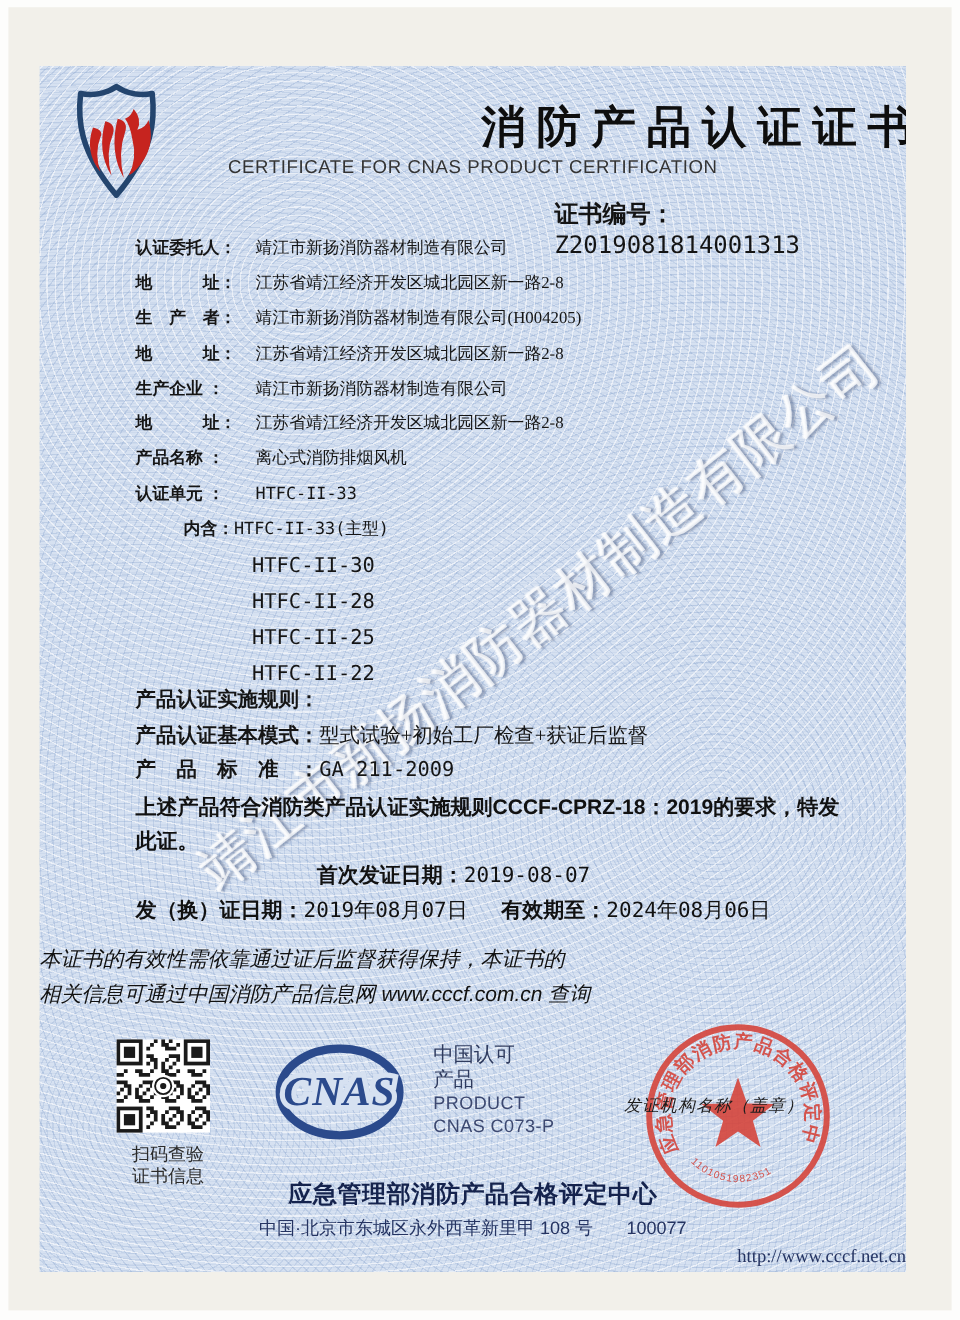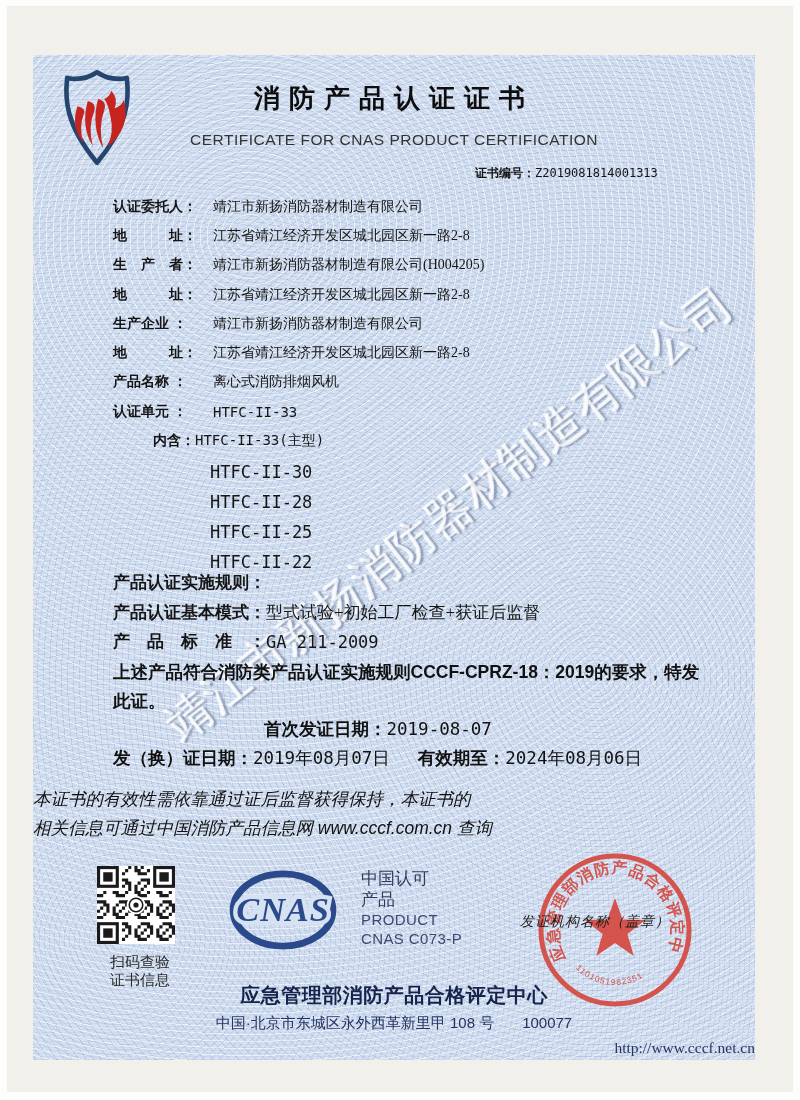--- a/index.html
+++ b/index.html
@@ -12,25 +12,25 @@
           repeating-radial-gradient(circle at 78% 62%, rgba(122,152,199,.25) 0 1px, rgba(255,255,255,0) 1px 6px),
           repeating-radial-gradient(circle at 12% 88%, rgba(122,152,199,.20) 0 1px, rgba(255,255,255,0) 1px 5px),
           repeating-linear-gradient(0deg, rgba(140,165,205,.12) 0 1px, rgba(255,255,255,0) 1px 3px),
           #d6e1f1;}
   .watermark{position:absolute;left:120px;top:652px;z-index:1;white-space:nowrap;
         transform:rotate(-38deg);transform-origin:0 0;
         font-family:"Liberation Serif",serif;font-size:46px;letter-spacing:1px;
         color:rgba(255,255,255,.72);
         text-shadow:2px 2px 2px rgba(90,105,140,.55), -1px -1px 1px rgba(255,255,255,.8);}
   .logo{position:absolute;left:28px;top:14px;z-index:2;}
-  .title{position:absolute;left:0;top:26px;width:100%;text-align:center;z-index:2;
-         font-size:26px;font-weight:bold;letter-spacing:9px;color:#0e0e0e;}
+  .title{position:absolute;left:14px;top:26px;width:100%;text-align:right;z-index:2;
+         font-size:37px;font-weight:bold;letter-spacing:9px;color:#0e0e0e;}
   .subtitle{position:absolute;left:0;top:76px;width:100%;text-align:center;z-index:2;
          font-size:15.5px;letter-spacing:.5px;color:#333;}
-  .certno{position:absolute;left:442px;top:110px;z-index:2;font-size:12px;color:#141414;}
+  .certno{position:absolute;left:429px;top:110px;z-index:2;font-size:20px;color:#141414;}
   .certno b{font-weight:bold;}
   .mono{font-family:"DejaVu Sans Mono",monospace;}
   .serifv{font-family:"Liberation Serif",serif;}
   .fields{position:absolute;left:80px;top:137px;z-index:2;}
   .frow{height:29.3px;display:flex;align-items:center;font-size:14px;color:#151515;}
   .frow .lb{font-weight:bold;min-width:100px;white-space:nowrap;}
   .frow .val{white-space:nowrap;}
   .frow.inner .lb{min-width:0;margin-left:40px;}
   .models{position:absolute;left:177px;top:402px;z-index:2;}
   .mrow{height:30px;display:flex;align-items:center;font-size:17px;color:#151515;}

